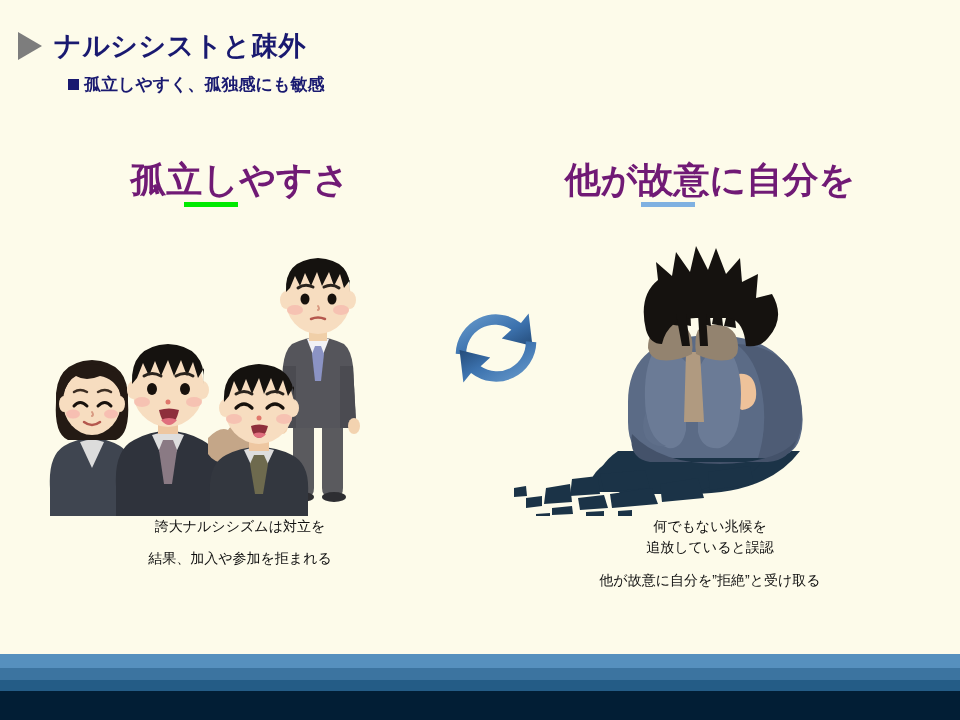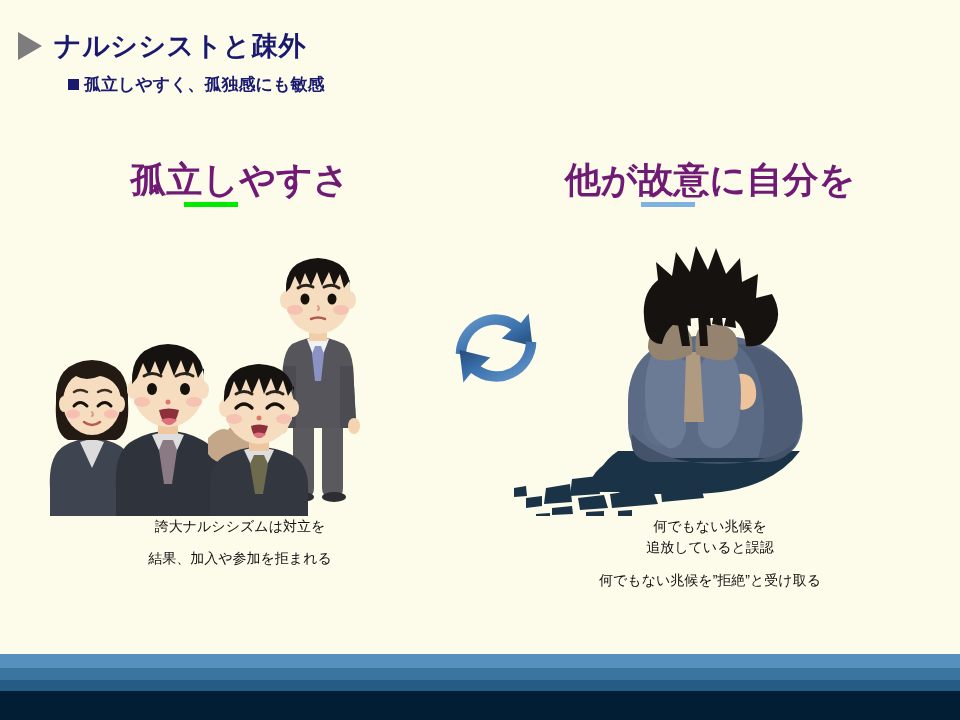--- a/index.html
+++ b/index.html
@@ -368,21 +368,21 @@
 
           <path d="M146 186 Q150 214 166 220 Q154 222 146 212 Q140 200 146 186 Z" fill="#5f6f8a"></path>
         </g>
       </svg>
     </div>
 
     <div class="caption-group">
       <div class="caption-line">何でもない兆候を</div>
       <div class="caption-line">追放していると誤認</div>
       <div class="caption-gap"></div>
-      <div class="caption-line">何でもない兆候を”拒絶”と受け取る</div>
+      <div class="caption-line">他が故意に自分を”拒絶”と受け取る</div>
     </div>
   </div>
 
   <div id="cycle-icon">
     <svg viewBox="0 0 100 100" width="96" height="96" xmlns="http://www.w3.org/2000/svg">
       <defs>
         <linearGradient id="arrGradTop" x1="0" y1="0" x2="1" y2="1">
           <stop offset="0%" stop-color="#6ea0d0"></stop>
           <stop offset="55%" stop-color="#3c72ae"></stop>
           <stop offset="100%" stop-color="#1d3f68"></stop>

